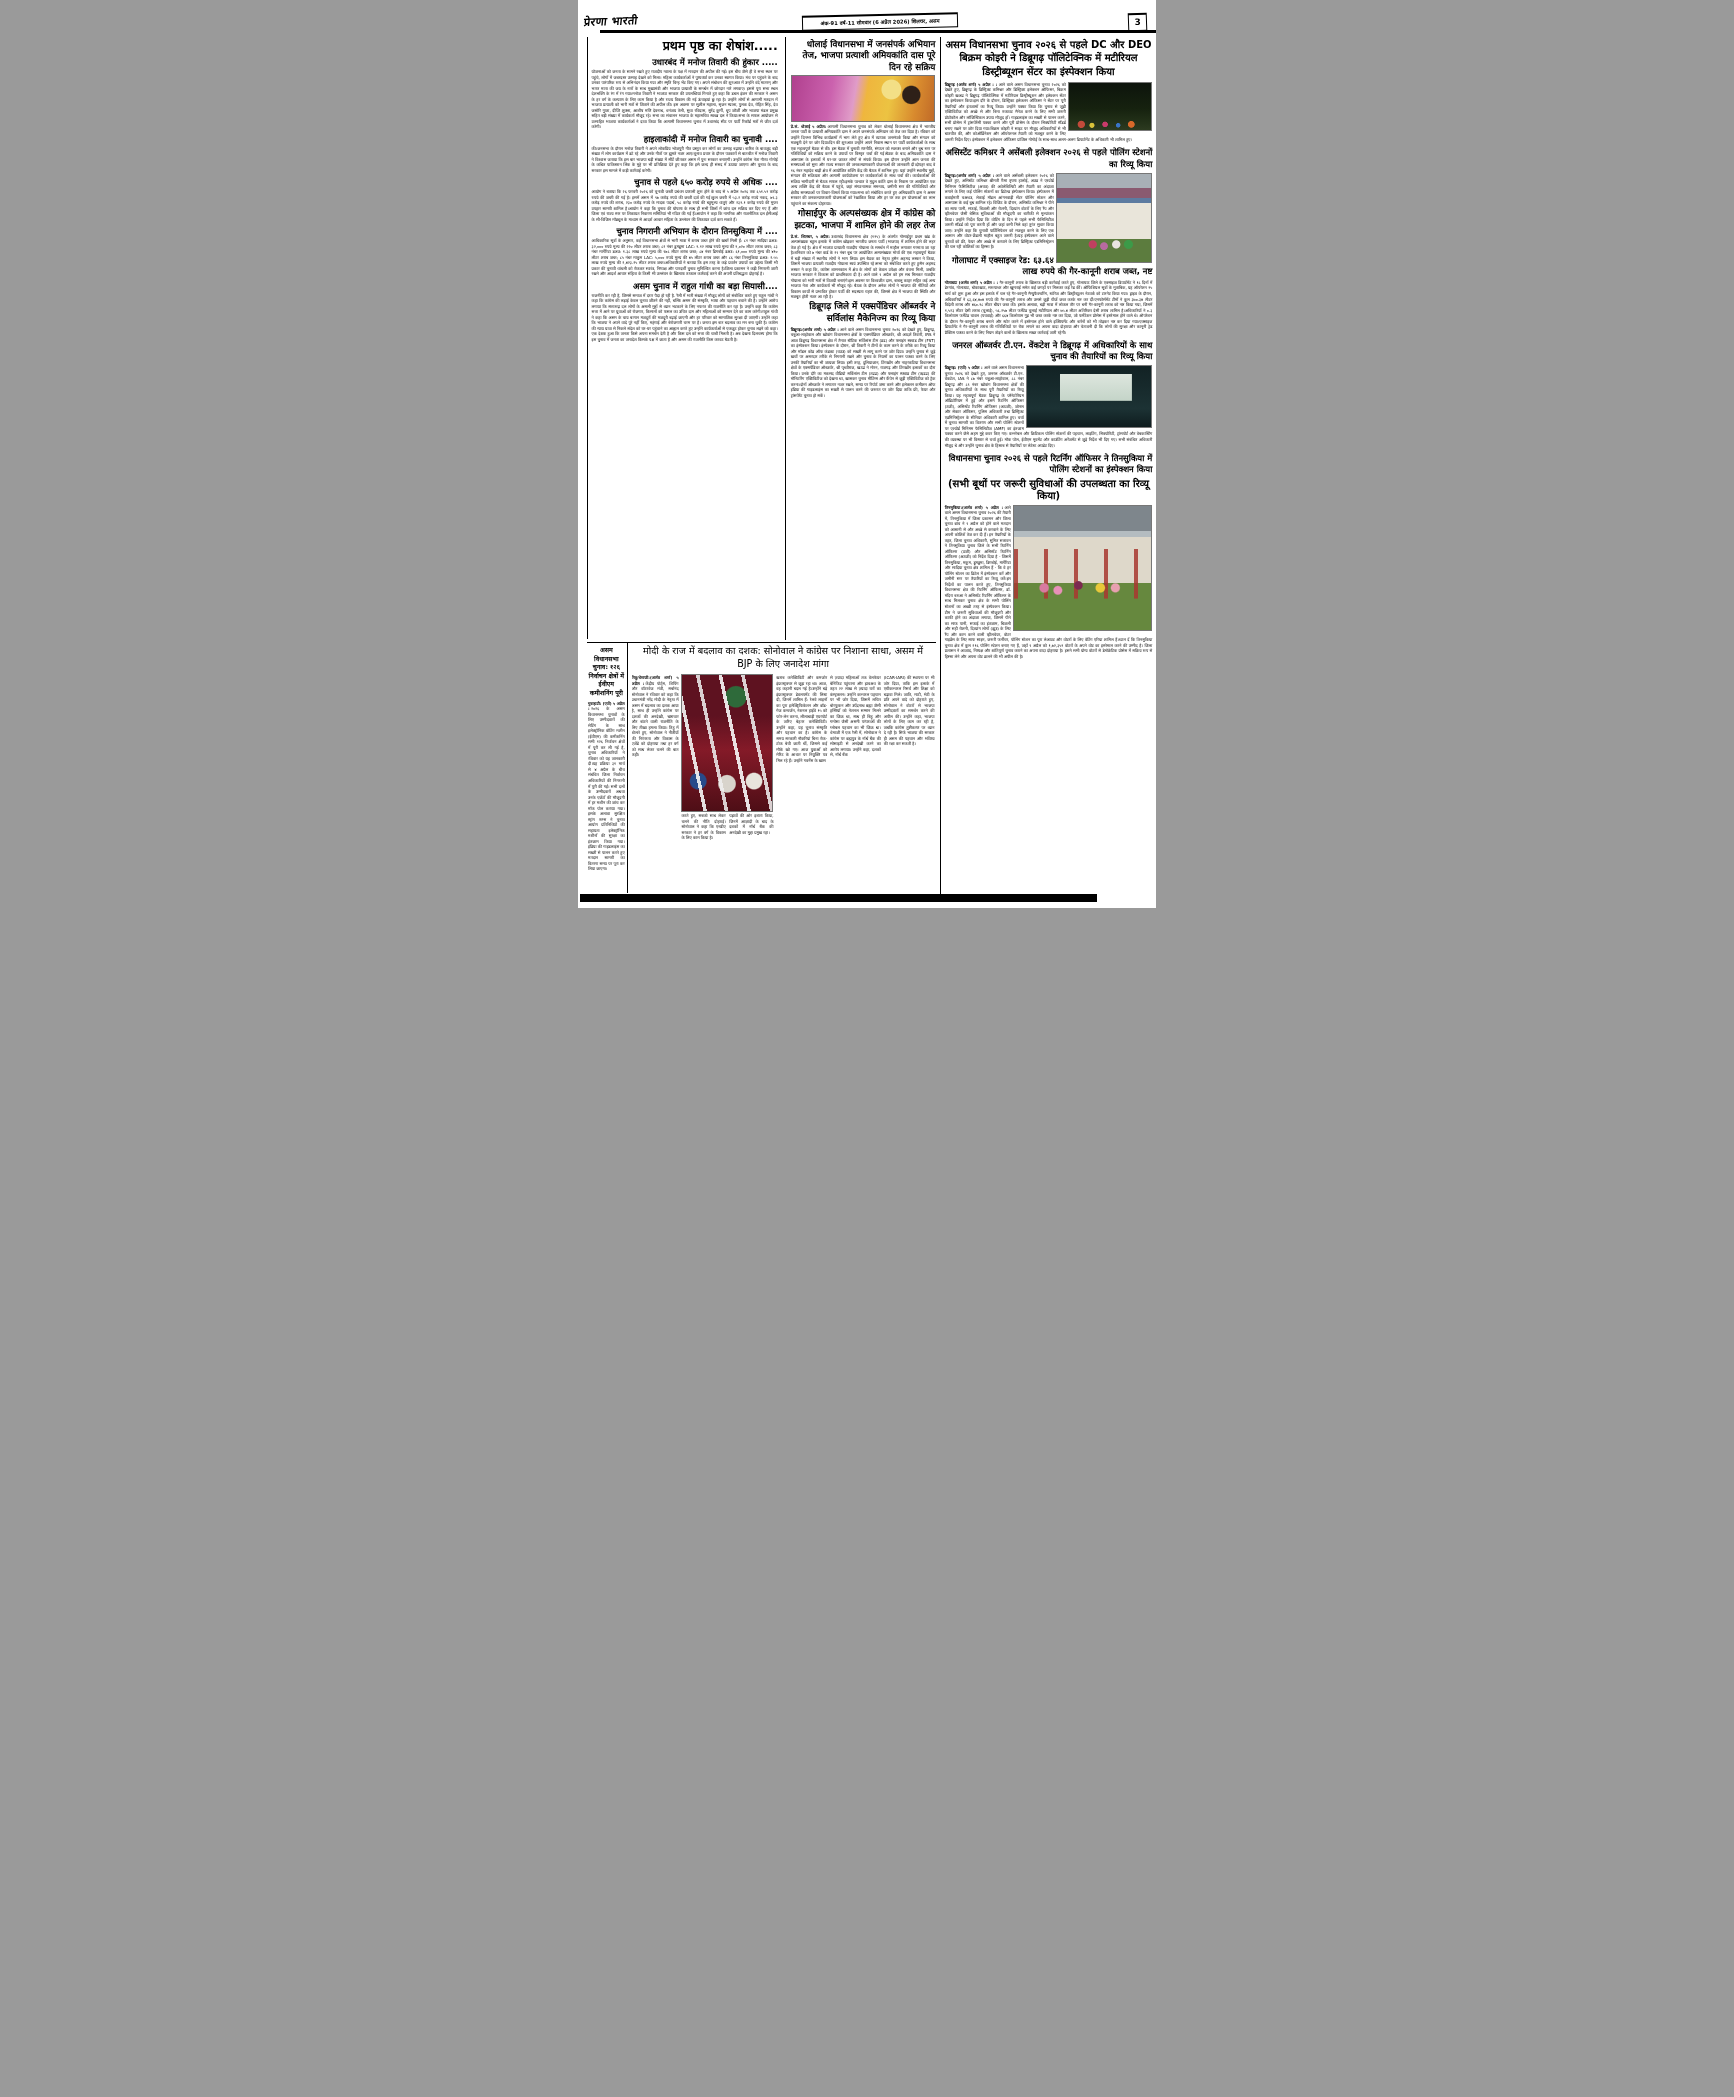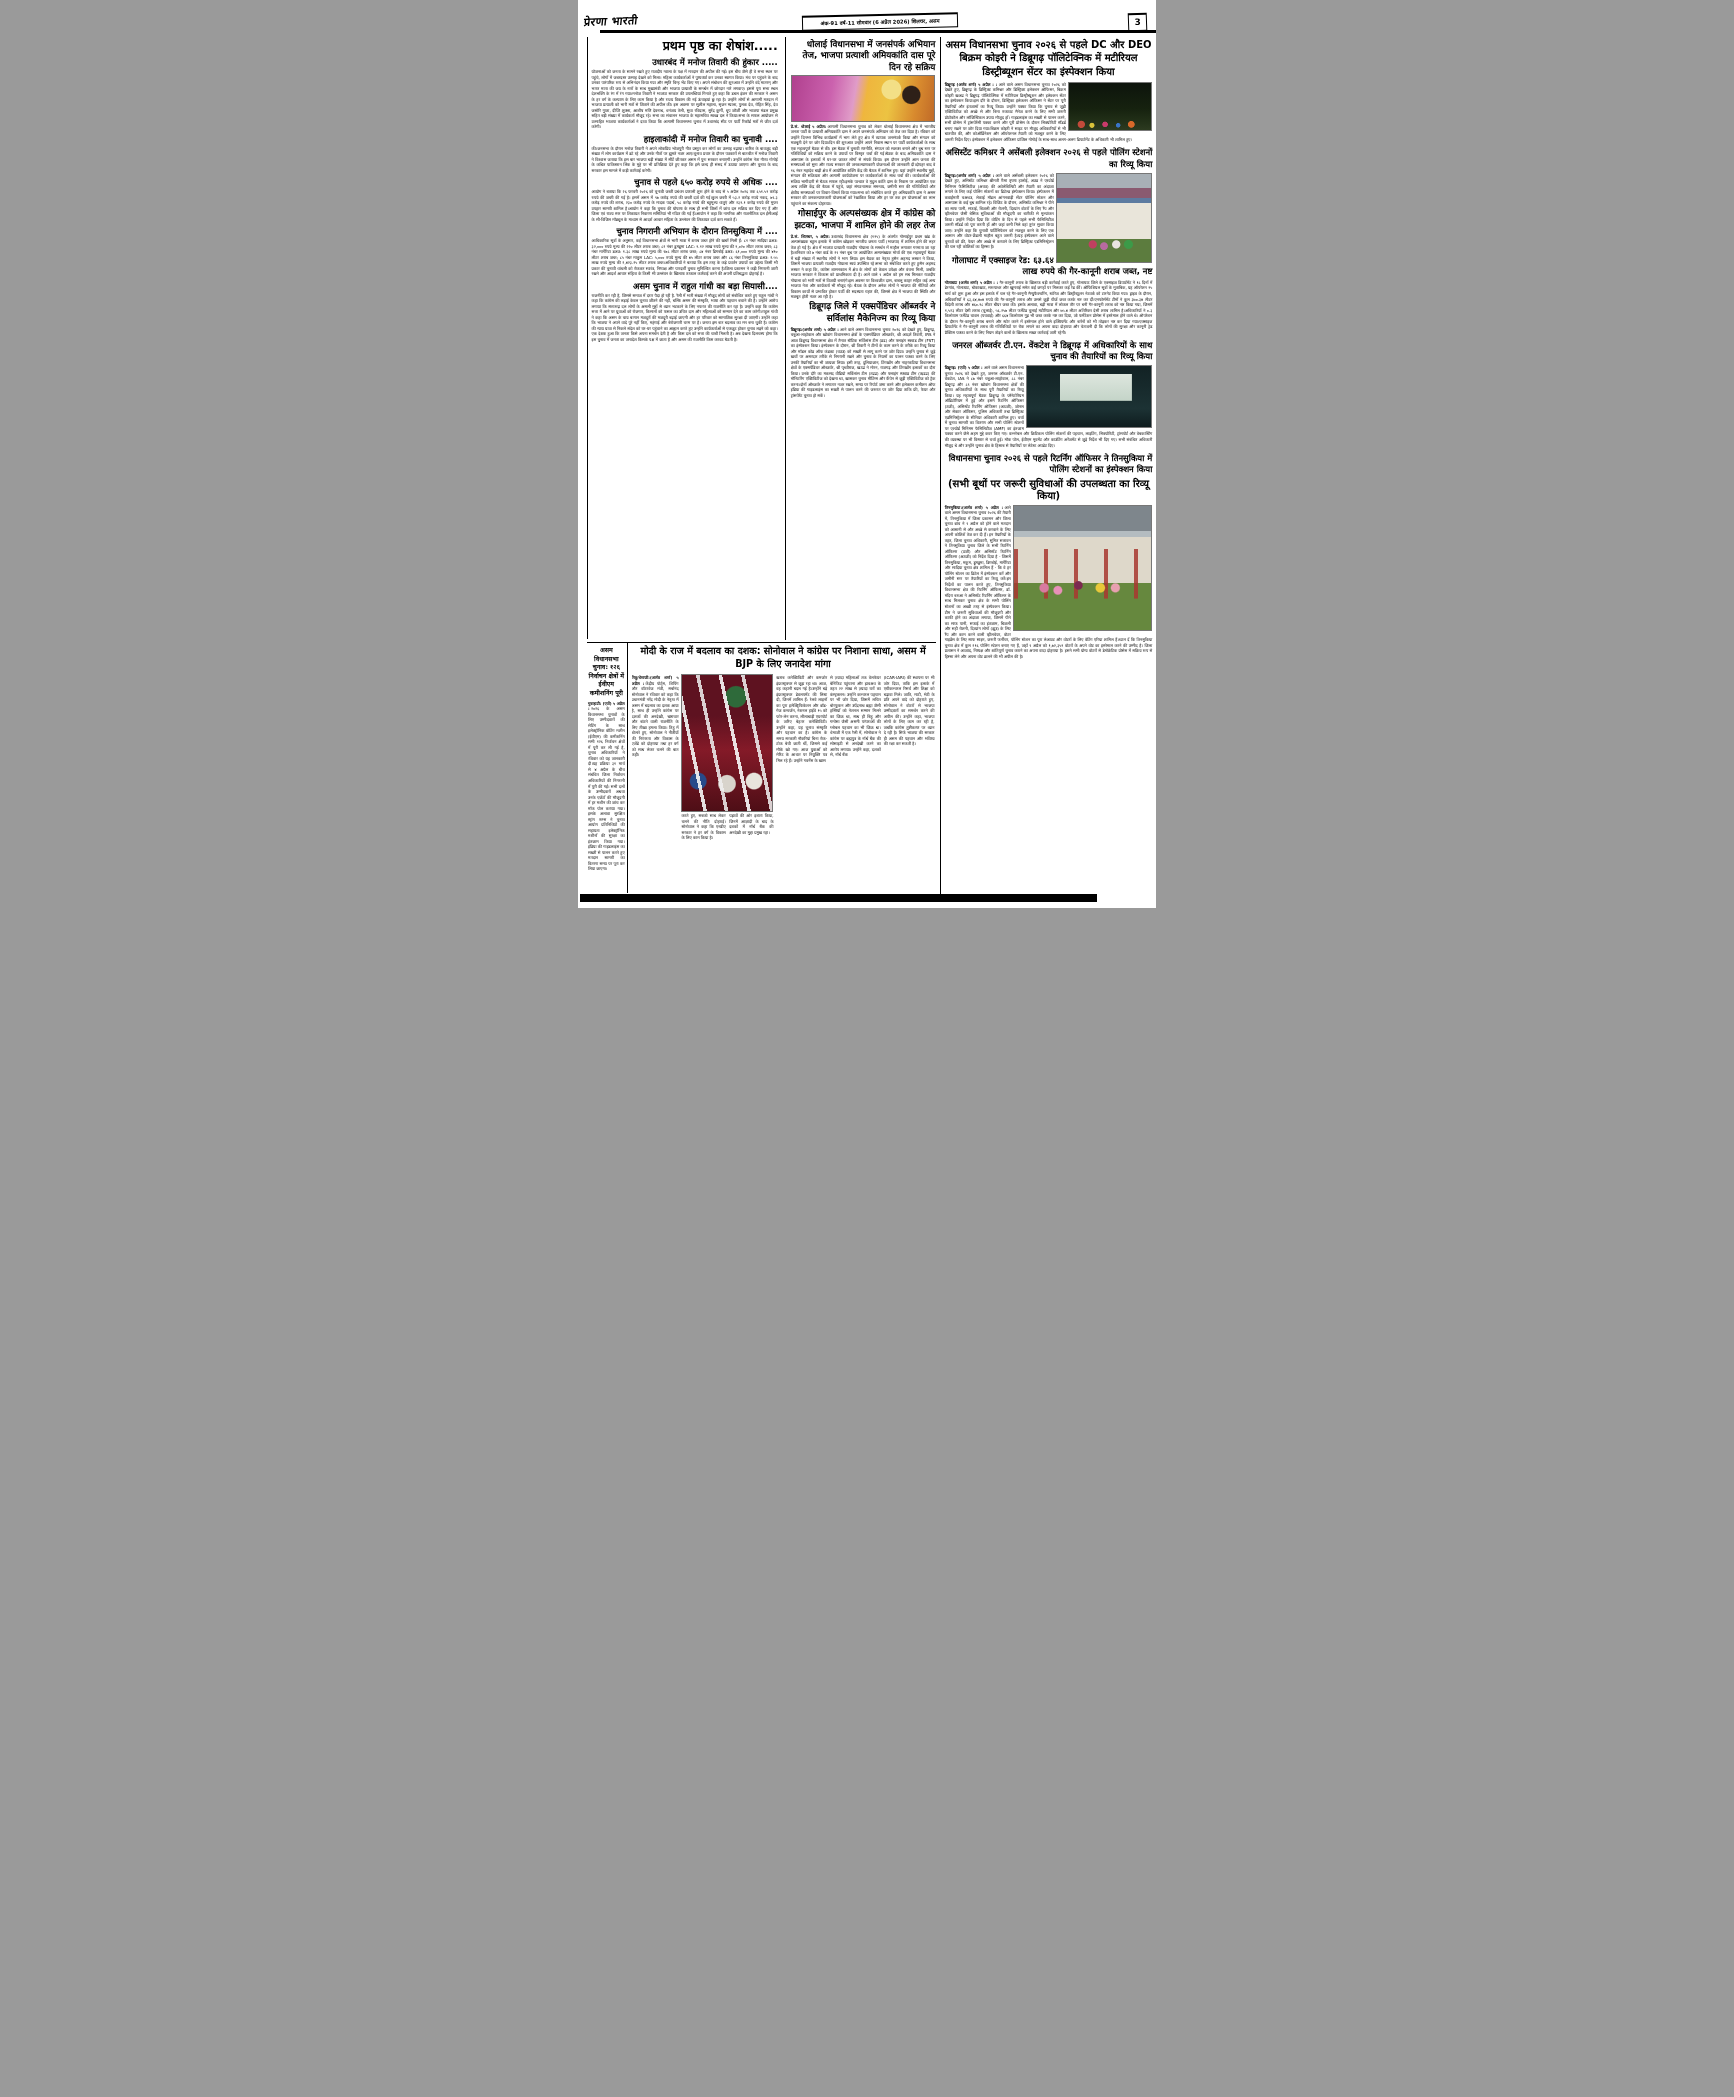--- a/index.html
+++ b/index.html
@@ -36,21 +36,21 @@
   .footer-bar{position:absolute;left:1.7px;top:894px;width:517px;height:7.6px;background:#000;}
   
   .body{font-size:4px;line-height:1.38;text-align:justify;margin:1.3px 0;}
   .dl{margin-right:1.3px;}
   .lead-hl{font-size:12.6px;font-weight:800;text-align:right;margin:0.8px 0 2.5px;line-height:1.15;}
   .sub-hl{font-size:8.4px;font-weight:800;text-align:right;margin:4.2px 0 1.7px;line-height:1.2;}
   .mid-hl{font-size:8.8px;font-weight:800;text-align:right;margin:1.7px 0 2.5px;line-height:1.3;}
   .right-hl1{font-size:10px;font-weight:800;text-align:center;margin:0.8px 0 3.4px;line-height:1.35;}
   .right-hl{font-size:8.4px;font-weight:800;text-align:right;margin:5px 0 2.5px;line-height:1.35;}
   .right-sub{font-size:10px;font-weight:800;text-align:center;margin:0 0 2.5px;line-height:1.2;}
-  .sono-hl{font-size:9.6px;font-weight:700;text-align:center;margin:1.7px 3.4px 3.4px;line-height:1.3;}
+  .sono-hl{font-size:9.6px;font-weight:400;text-align:center;margin:1.7px 3.4px 3.4px;line-height:1.3;}
   .mini-hl{font-size:6.3px;font-weight:800;text-align:center;line-height:1.35;margin:1.7px 0 3.4px;}
   
   .photo{width:100%;border:0.4px solid #777;}
   .ph-dholai{height:47px;background:
     radial-gradient(circle at 84% 42%, #2e2018 0 7%, rgba(46,32,24,0) 8%),
     radial-gradient(circle at 70% 30%, #f3df86 0 9%, rgba(243,223,134,0) 10%),
     linear-gradient(100deg,#b0408e 0%,#cb62ae 28%,#e09cc8 44%,#efb63e 52%,#ecc342 68%,#d88a2e 86%,#c06a28 100%);}
   .ph-dc{height:49px;width:84px;float:right;margin:0 0 1.7px 2.5px;background:
     radial-gradient(circle at 15% 88%, #c24a3a 0 4%, rgba(0,0,0,0) 5%),
     radial-gradient(circle at 28% 90%, #d8c23a 0 3%, rgba(0,0,0,0) 4%),

